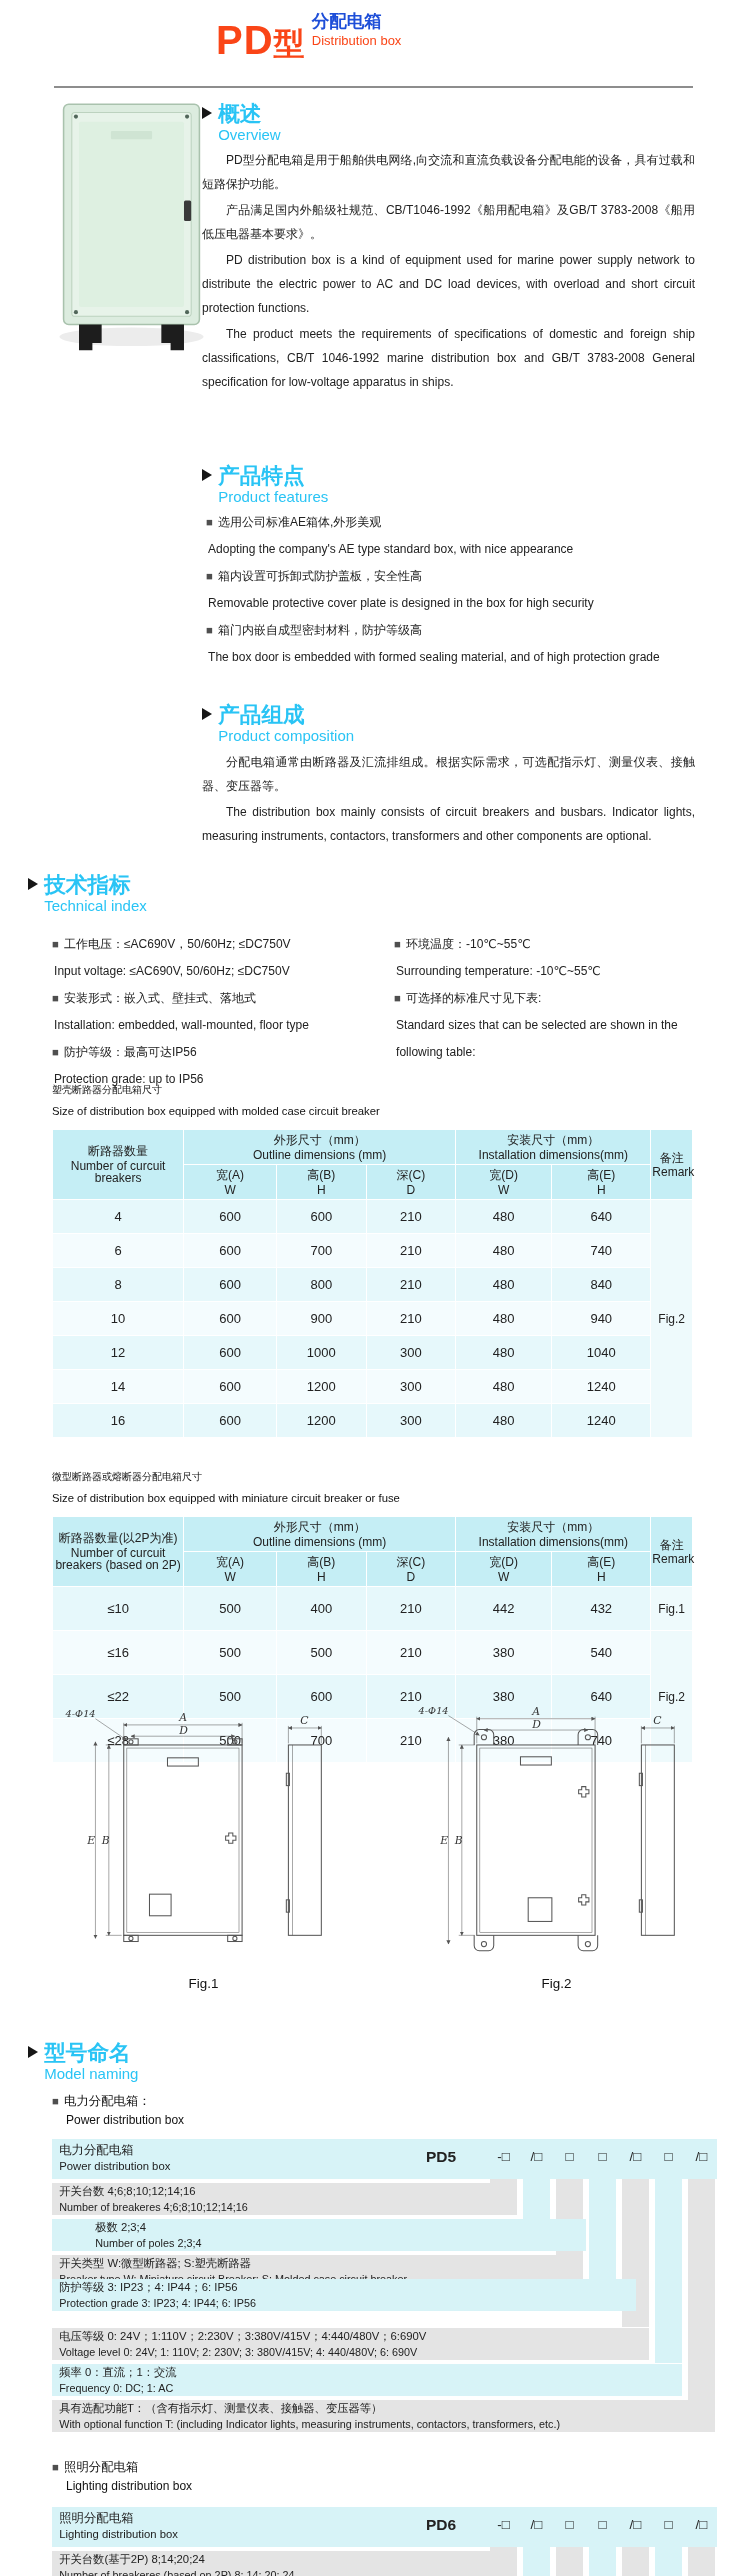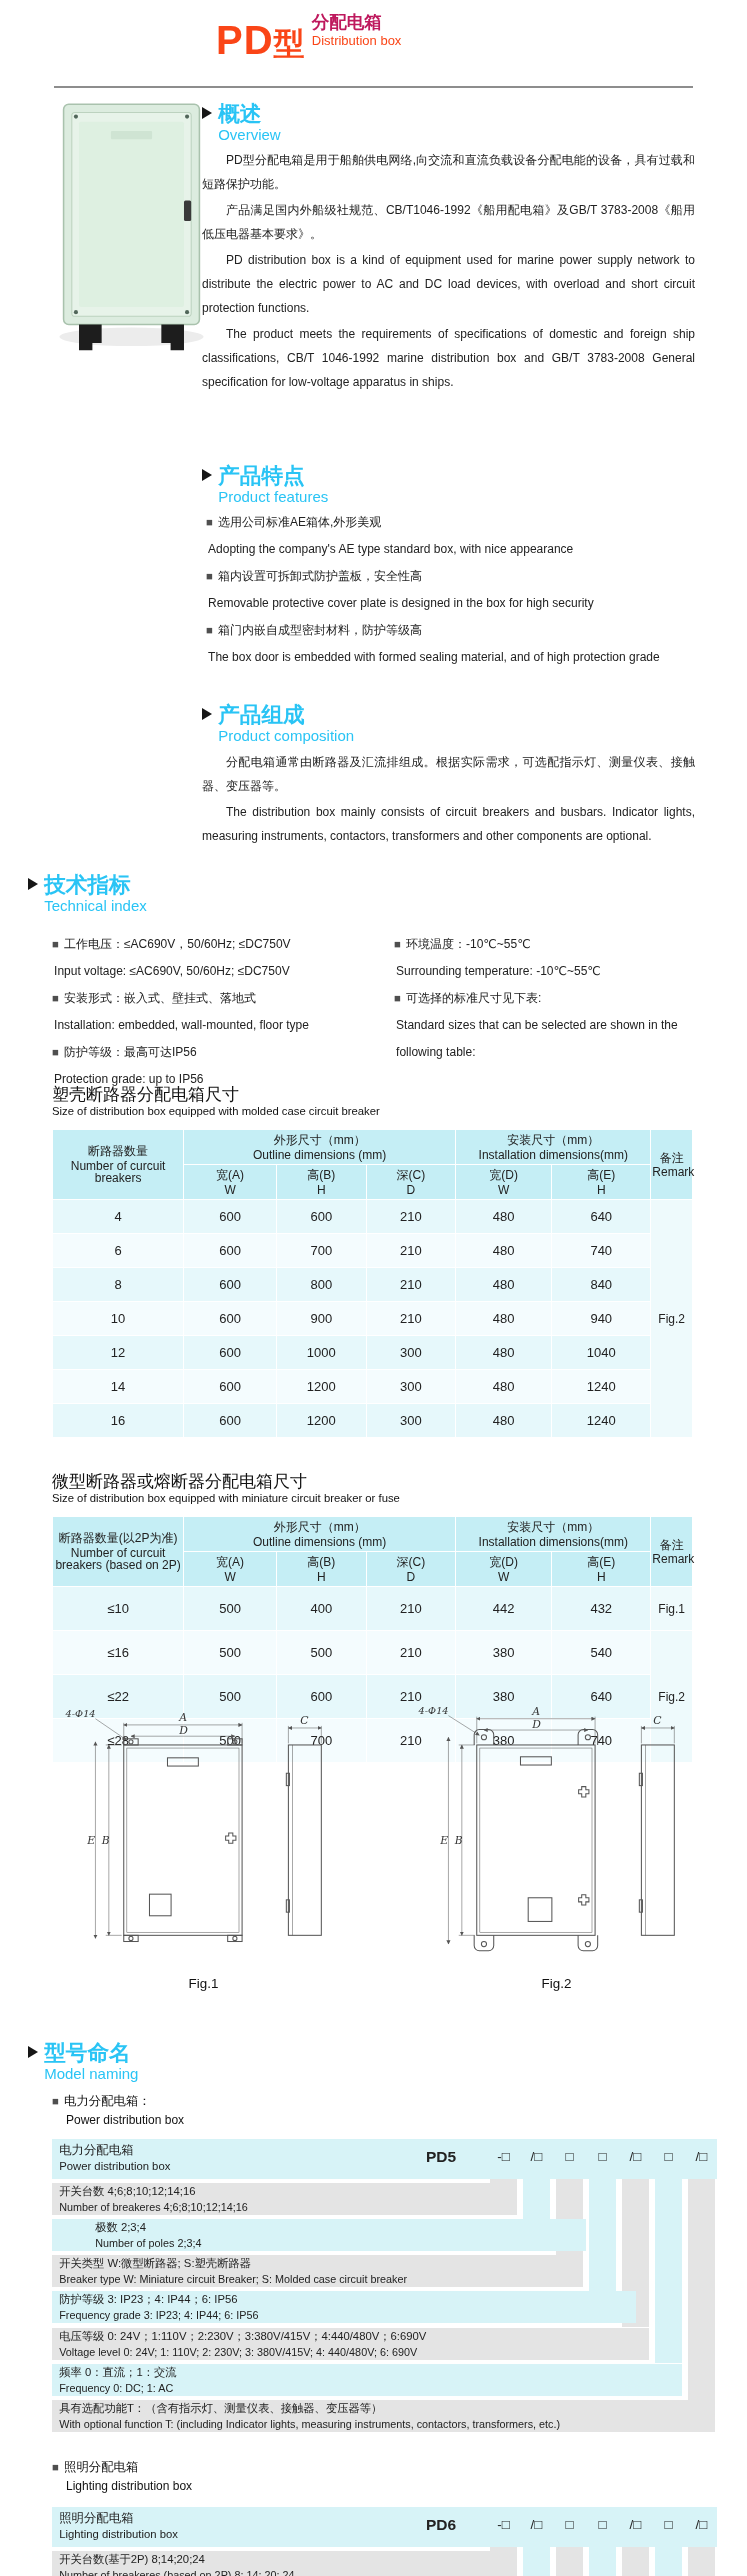--- a/index.html
+++ b/index.html
@@ -3,37 +3,37 @@
 <meta charset="utf-8">
 <style>
   html,body{margin:0;padding:0;background:#fff;}
   #page{position:relative;width:747px;height:3628px;background:#fff;overflow:hidden;
         font-family:"Liberation Sans","DejaVu Sans",sans-serif;color:#222;}
   
   .title{position:absolute;left:216px;top:13.4px;white-space:nowrap;color:#fa4517;}
   .title .big{font-size:40px;font-weight:bold;letter-spacing:1px;}
   .title .mid{font-size:31px;font-weight:bold;}
   .title-right{display:inline-block;vertical-align:9.3px;margin-left:7.2px;}
-  .title-cn{font-size:17.5px;font-weight:bold;color:#be185d;line-height:19.6px;}
+  .title-cn{font-size:17.5px;font-weight:bold;color:#1d4ed8;line-height:19.6px;font-family:Liberation Mono, monospace;}
   .title-en{font-size:13px;color:#fa4517;line-height:15.5px;}
   .hr{position:absolute;left:54px;top:86px;width:639px;height:1.5px;background:#8d8d8d;}
   
   .sec-head{position:absolute;display:flex;align-items:flex-start;}
   .tri{width:0;height:0;border-left:10.3px solid #161616;border-top:6.7px solid transparent;
        border-bottom:6.7px solid transparent;margin-top:6.2px;margin-right:6.2px;}
   .sec-cn{font-size:21.6px;font-weight:bold;color:#29c4f5;line-height:25px;}
   .sec-en{font-size:15px;color:#29c4f5;line-height:17.5px;}
   
   .textblock{position:absolute;}
   .para{font-size:12px;line-height:24px;margin:0 0 2.1px 0;text-align:justify;text-indent:2em;}
   .item-cn,.item-en{font-size:12px;line-height:27px;white-space:nowrap;}
   .sq{color:#4f4f4f;font-size:11.3px;margin-right:5.2px;}
   .item-en{padding-left:2.1px;}
   
-  .tbl-title-cn{position:absolute;font-size:17px;color:#111;}
+  .tbl-title-cn{position:absolute;font-size:10px;color:#111;}
   .tbl-title-en{position:absolute;font-size:11.3px;color:#111;}
   .dim-table{border-collapse:collapse;width:641px;table-layout:fixed;}
   .dim-table th,.dim-table td{border:1.5px solid #fff;text-align:center;vertical-align:middle;}
   .dim-table thead th{background:#c5eef5;font-weight:normal;padding:3.1px 1px;}
   .h-cn{font-size:12px;line-height:15.5px;}
   .h-en{font-size:12px;line-height:12.4px;}
   .dim-table tbody td{font-size:13px;height:31px;}
   .dim-table tbody tr:nth-child(odd) td{background:#e6f8fb;}
   .dim-table tbody tr:nth-child(even) td{background:#f4fcfe;}
   .dim-table td.remark-cell{background:#eefafc !important;font-size:12px;}
@@ -522,23 +522,23 @@
         <div class="lrow2-en">Number of breakeres  4;6;8;10;12;14;16</div>
       </div>
       <div class="lrow cyanbg" style="top: 80px; width: 498px; height: 32px; padding-left: 36px;">
         <div class="lrow2-cn">极数  2;3;4</div>
         <div class="lrow2-en">Number of poles  2;3;4</div>
       </div>
       <div class="lrow graybg" style="top: 116px; width: 531px; height: 32px;">
         <div class="lrow2-cn">开关类型  W:微型断路器; S:塑壳断路器</div>
         <div class="lrow2-en">Breaker type W: Miniature circuit Breaker; S: Molded case circuit breaker</div>
       </div>
-      <div class="lrow cyanbg" style="top: 152px; width: 584px; height: 32px;">
+      <div class="lrow cyanbg" style="top: 140px; width: 584px; height: 32px;">
         <div class="lrow2-cn">防护等级  3: IP23；4: IP44；6: IP56</div>
-        <div class="lrow2-en">Frequency grade  3: IP23; 4: IP44; 6: IP56</div>
+        <div class="lrow2-en">Protection grade  3: IP23; 4: IP44; 6: IP56</div>
       </div>
       <div class="lrow graybg" style="top: 189px; width: 597px; height: 32px;">
         <div class="lrow2-cn">电压等级  0: 24V；1:110V；2:230V；3:380V/415V；4:440/480V；6:690V</div>
         <div class="lrow2-en">Voltage level  0: 24V; 1: 110V; 2: 230V; 3: 380V/415V; 4: 440/480V; 6: 690V</div>
       </div>
       <div class="lrow cyanbg" style="top: 225px; width: 630px; height: 32px;">
         <div class="lrow2-cn">频率  0：直流；1：交流</div>
         <div class="lrow2-en">Frequency  0: DC; 1: AC</div>
       </div>
       <div class="lrow graybg" style="top: 261px; width: 663px; height: 32px;">

